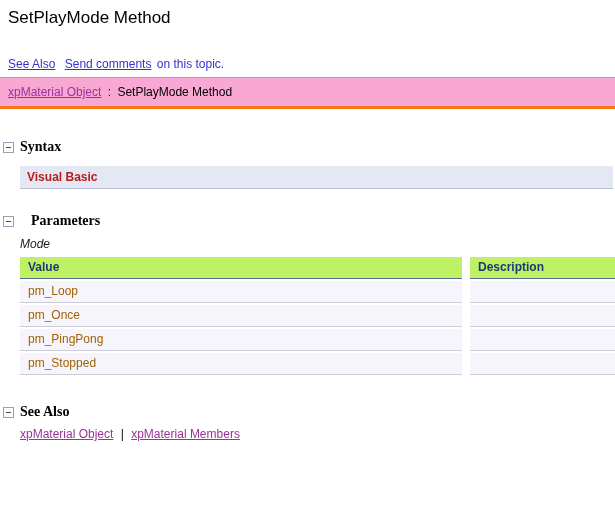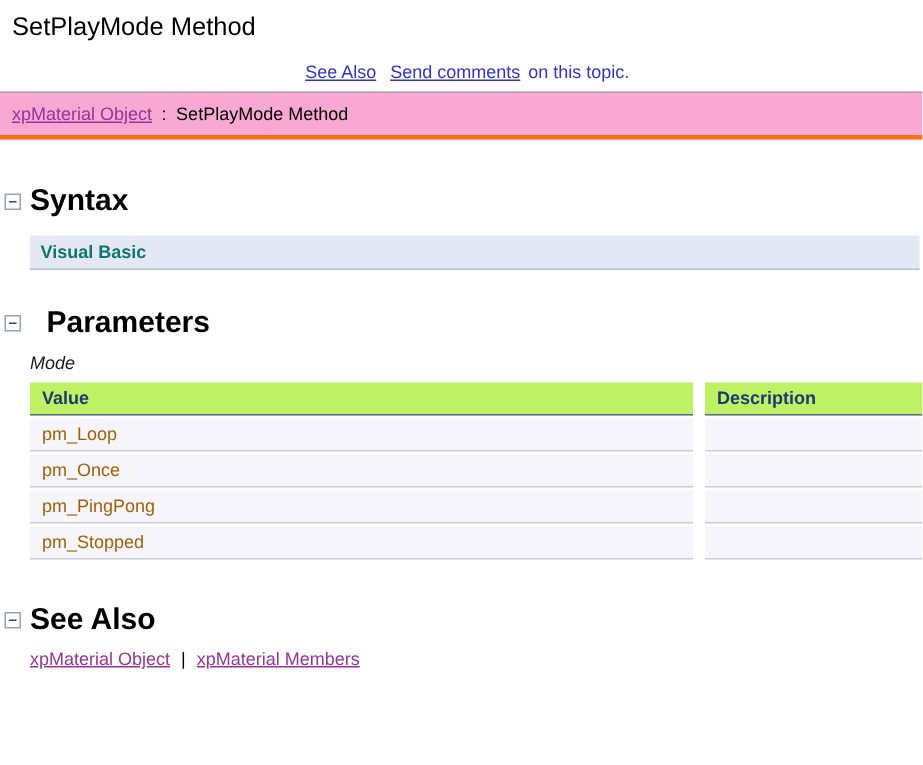--- a/index.html
+++ b/index.html
@@ -8,53 +8,53 @@
     font-family:"Liberation Sans", sans-serif;
     font-size:12px; color:#000;
     overflow:hidden;
   }
   a { cursor:pointer; }
 
   
   .page-title { font-size:17px; font-weight:normal; margin:8px 0 0 8px; color:#000; }
 
   
-  .feedback { margin:13px 0 0 8px; line-height:15px;text-align:center; }
+  .feedback { margin:29px 0 0 8px; line-height:15px; }
   .feedback a { color:#3333cc; text-decoration:underline; }
   .feedback .suffix { color:#3333cc; margin-left:2px; }
   .feedback a + a { margin-left:6px; }
 
   
   .breadcrumb {
     margin-top:5px;
     border-top:1px solid #a6a6a6;
     border-bottom:3px solid #f97316;
     padding:7px 8px;
     background:#f9a8d4;
   }
   .breadcrumb a { color:#993399; text-decoration:underline; }
   .breadcrumb .sep { margin:0 3px; color:#000; }
 
   
   .section-heading { display:flex; align-items:center; margin-left:3px; }
-  .section-heading h2 { font-size:20px; font-weight:bold; margin:0 0 0 6px; color:#000; }
+  .section-heading h2 { font-size:14px; font-weight:bold; margin:0 0 0 6px; color:#000;font-family:Liberation Serif, serif; }
   .collapse-icon {
     display:inline-block; width:9px; height:9px;
     border:1px solid #97a1b3; background:#fdfdfe; position:relative; flex:none;
   }
   .collapse-icon .minus { position:absolute; left:2px; top:4px; width:5px; height:1px; background:#3c4a63; }
 
   .heading-syntax { margin-top:30px; }
   .heading-parameters { margin-top:24px;gap:11px; }
   .heading-seealso { margin-top:29px; }
 
   
   .codeblock { margin:11px 2px 0 20px; }
   .code-lang {
-    background:#e4e8f4; color:#0f766e; font-weight:bold;
+    background:#e4e8f4; color:#b91c1c; font-weight:bold;
     padding:4px 7px; border-bottom:1px solid #b9bed3; font-size:12px;
   }
   .code-body {
     background:#f6f6fc; border-bottom:1px solid #b9bed3;
     margin:0; padding:7px 7px 9px;
     font-family:"DejaVu Sans Mono","Liberation Mono",monospace;
     font-size:12px; line-height:17px; color:#2b2b40;
   }
   .code-link { color:#3333cc; text-decoration:underline; }
   .code-link.italic { font-style:italic; }

